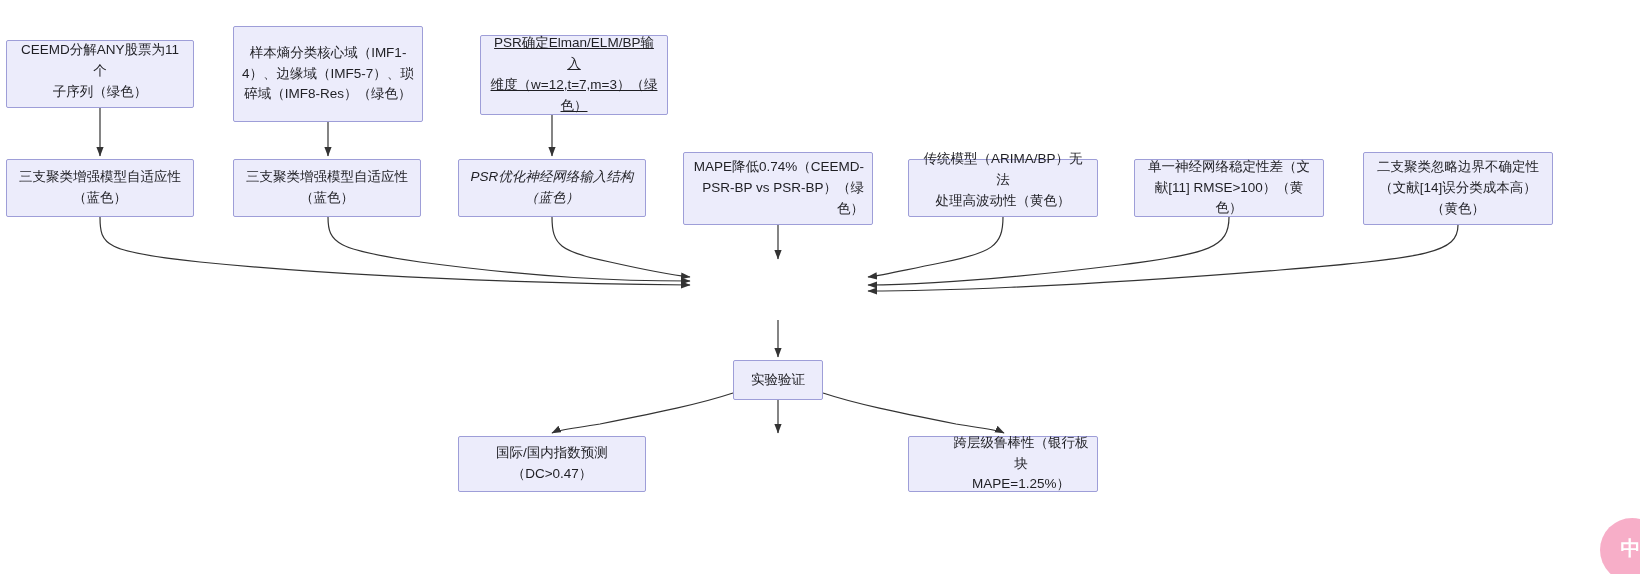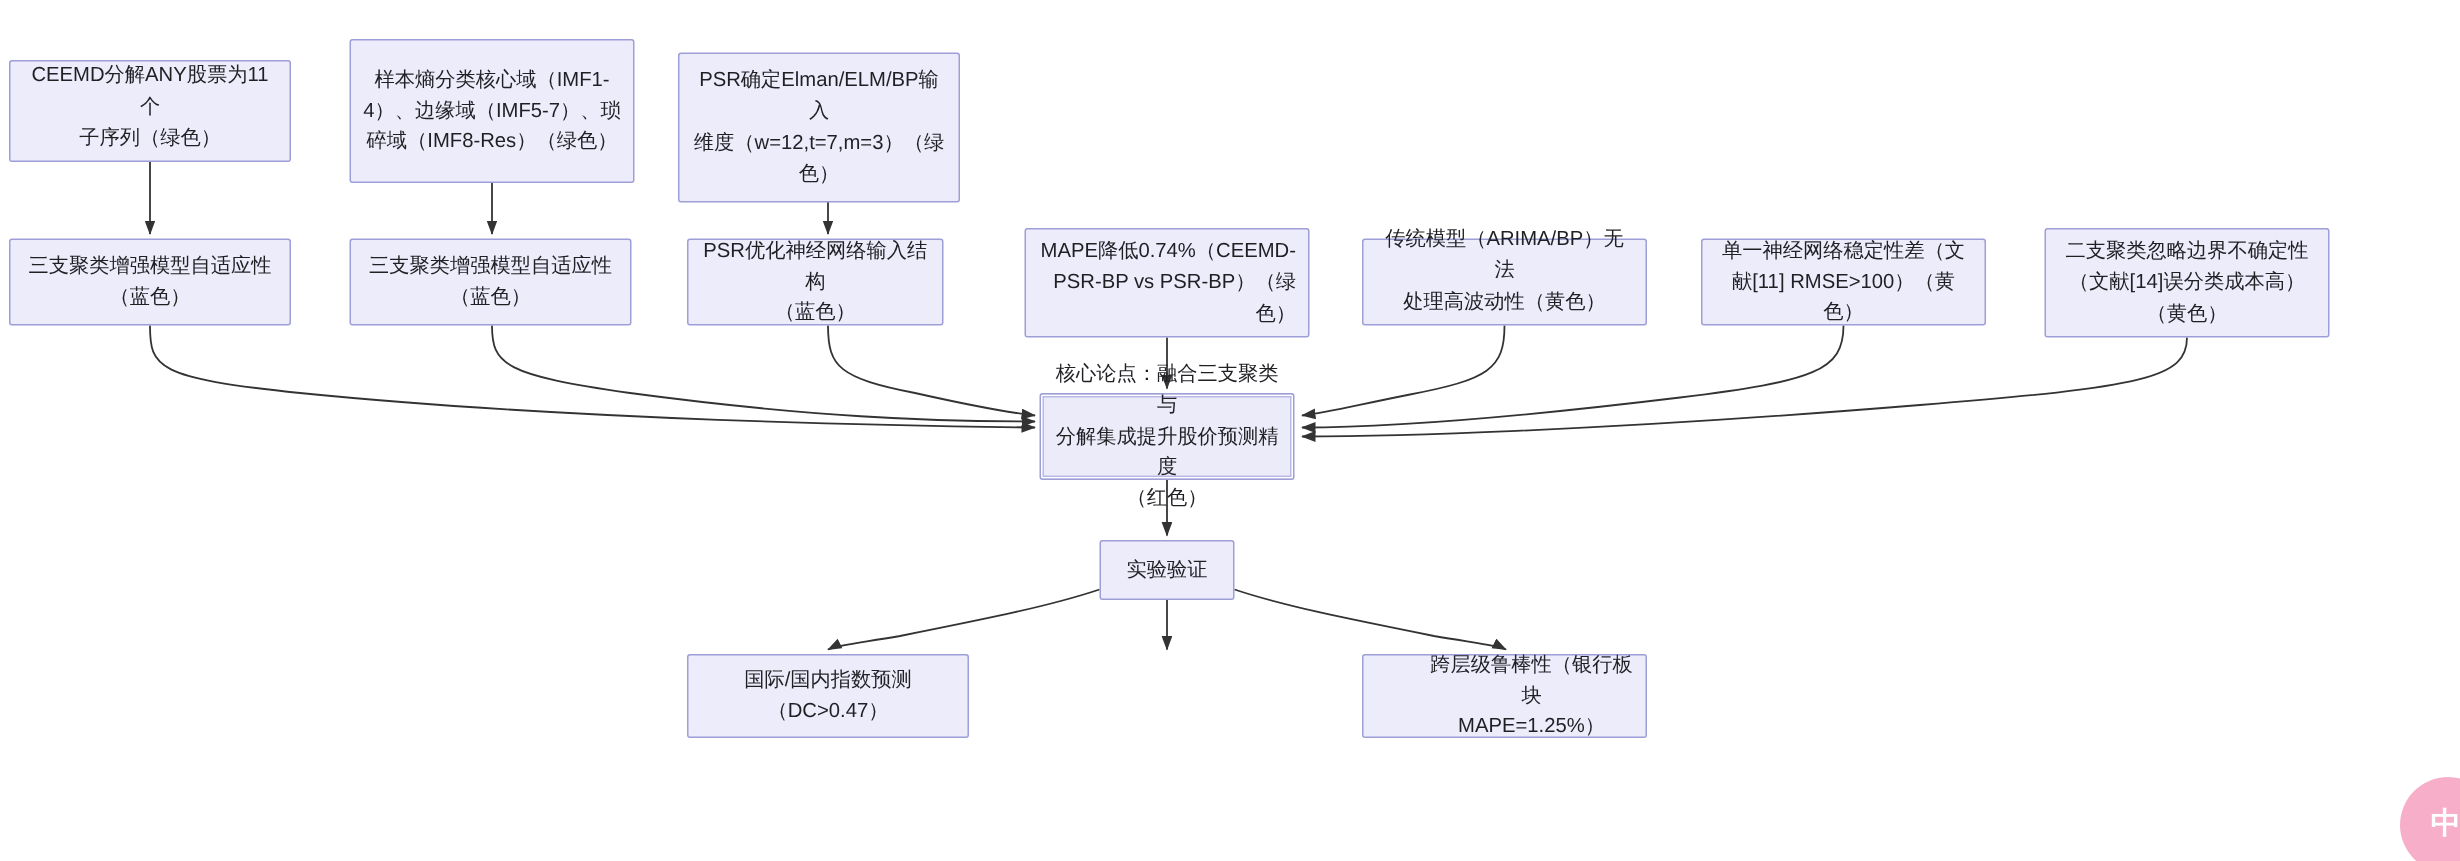--- a/index.html
+++ b/index.html
@@ -112,37 +112,37 @@
     <span class="node-label">CEEMD分解ANY股票为11个
 子序列（绿色）</span>
   </div>
 
   <div class="node" style="left:233px; top:26px; width:190px; height:96px;">
     <span class="node-label">样本熵分类核心域（IMF1-
 4）、边缘域（IMF5-7）、琐
 碎域（IMF8-Res）（绿色）</span>
   </div>
 
-  <div class="node" style="left:452px; top:35px; width:188px; height:100px;">
+  <div class="node" style="left:480px; top:35px; width:188px; height:80px;text-decoration:underline;">
     <span class="node-label">PSR确定Elman/ELM/BP输入
 维度（w=12,t=7,m=3）（绿
 色）</span>
   </div>
 
   <div class="node" style="left:6px; top:159px; width:188px; height:58px;">
     <span class="node-label">三支聚类增强模型自适应性
 （蓝色）</span>
   </div>
 
   <div class="node" style="left:233px; top:159px; width:188px; height:58px;">
     <span class="node-label">三支聚类增强模型自适应性
 （蓝色）</span>
   </div>
 
-  <div class="node" style="left:458px; top:159px; width:171px; height:58px;">
+  <div class="node" style="left:458px; top:159px; width:188px; height:58px;font-style:italic;">
     <span class="node-label">PSR优化神经网络输入结构
 （蓝色）</span>
   </div>
 
   <div class="node" style="left:683px; top:152px; width:190px; height:73px;text-align:right;">
     <span class="node-label">MAPE降低0.74%（CEEMD-
 PSR-BP vs PSR-BP）（绿
 色）</span>
   </div>
 
@@ -155,25 +155,20 @@
     <span class="node-label">单一神经网络稳定性差（文
 献[11] RMSE&gt;100）（黄色）</span>
   </div>
 
   <div class="node" style="left:1363px; top:152px; width:190px; height:73px;">
     <span class="node-label">二支聚类忽略边界不确定性
 （文献[14]误分类成本高）
 （黄色）</span>
   </div>
 
-  <div class="node core" style="left:693px; top:262px; width:170px; height:58px;">
-    <span class="node-label">核心论点：融合三支聚类与
-分解集成提升股价预测精度
-（红色）</span>
-  </div>
 
   <div class="node" style="left:733px; top:360px; width:90px; height:40px;">
     <span class="node-label">实验验证</span>
   </div>
 
   <div class="node" style="left:458px; top:436px; width:188px; height:56px;">
     <span class="node-label">国际/国内指数预测
 （DC&gt;0.47）</span>
   </div>
 

